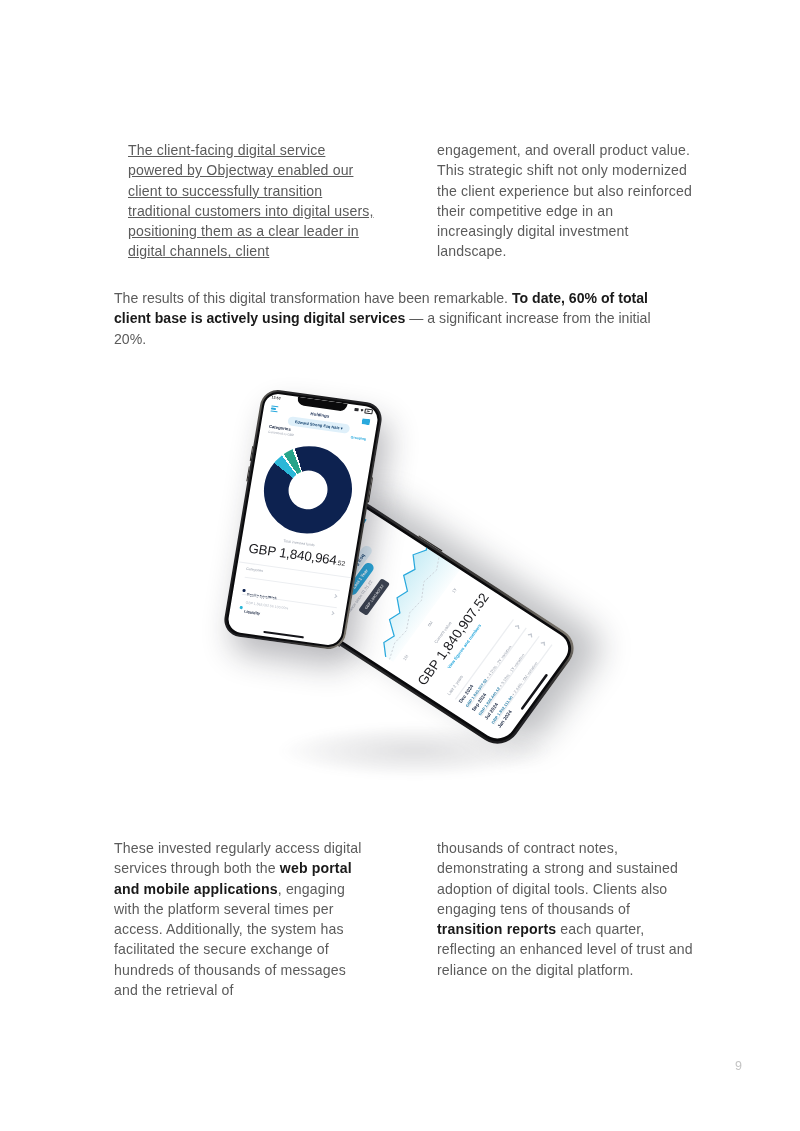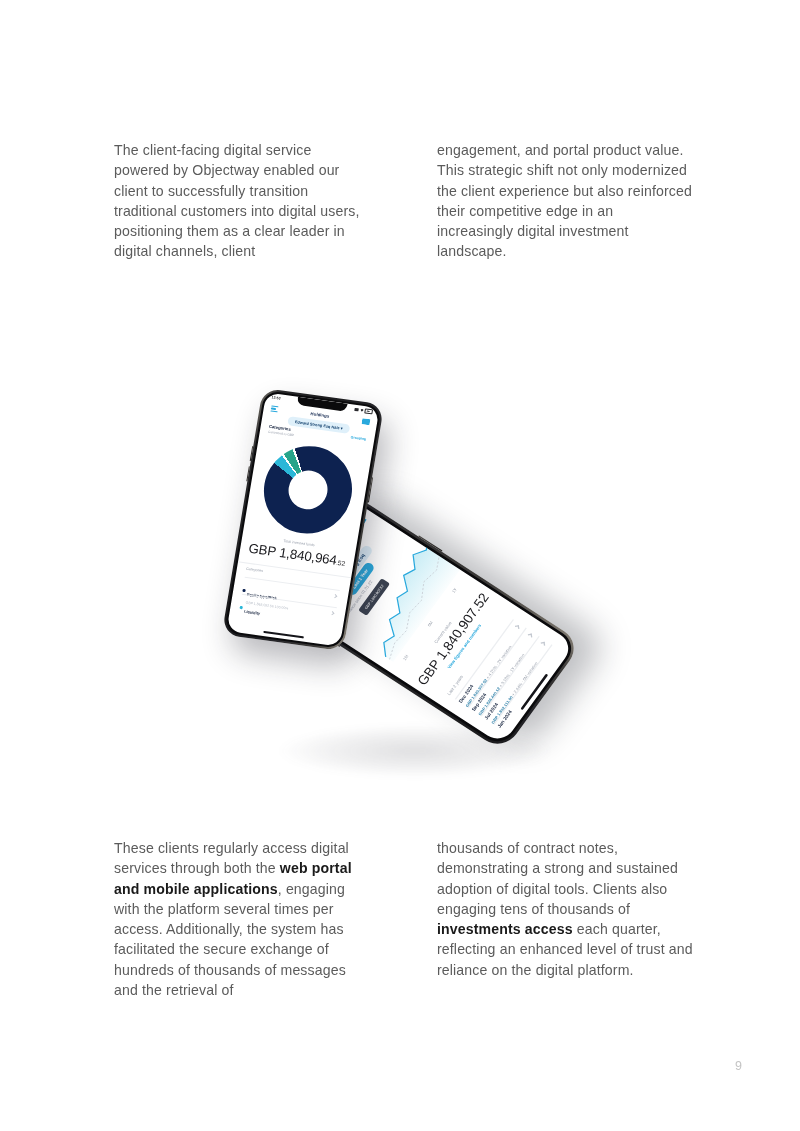--- a/index.html
+++ b/index.html
@@ -19,21 +19,21 @@
   
   .page { position: absolute; inset: 0; }
 
   .col-text {
     position: absolute;
     font-size: 14.1px;
     line-height: 20.3px;
     color: #5b5b5b;
     letter-spacing: 0.01em;
   }
-  .col-left  { left: 114px; top: 140px; width: 250px; }
+  .col-left  { left: 128px; top: 140px; width: 250px; text-decoration: underline; }
   .col-right { left: 437px; top: 140px; width: 256px; }
 
   .mid-para {
     position: absolute;
     left: 114px;
     top: 288px;
     width: 572px;
     font-size: 14.1px;
     line-height: 20.3px;
     color: #5b5b5b;
@@ -299,22 +299,25 @@
   .p2-line { font-size: 3.2px; margin-top: 1.4px; color: #9aa1ad; }
   .p2-line b { color: #2b7fa8; font-weight: bold; }
 </style>
 </head>
 <body>
 
 <div class="page">
 
   <div class="col-text col-left">The client-facing digital service powered by Objectway enabled our client to successfully transition traditional customers into digital users, positioning them as a clear leader in digital channels, client</div>
 
-  <div class="col-text col-right">engagement, and portal product value. This strategic shift not only modernized the client experience but also reinforced their competitive edge in an increasingly digital investment landscape.</div>
-
+  <div class="col-text col-right">engagement, and overall product value. This strategic shift not only modernized the client experience but also reinforced their competitive edge in an increasingly digital investment landscape.</div>
+
+  <div class="mid-para">
+    <span>The results of this digital transformation have been remarkable. </span><b>To date, 60% of total client base is actively using digital services</b><span> — a significant increase from the initial 20%.</span>
+  </div>
 
   <div class="mockup-stage">
 
     <div class="ground-shadow"></div>
 
     <div class="phone" style="width:105px; height:215px; left:150px; top:140px;
                 transform: rotate(-57deg) skewY(3deg) scale(1.28);
                 transform-origin: 50% 50%;
                 box-shadow: 12px 16px 26px rgba(25,28,40,0.28);">
       <div class="side-btn" style="left:-1.2px; top:50px; width:1.4px; height:13px;"></div>
@@ -478,22 +481,22 @@
           </div>
 
           <div class="home-bar"></div>
         </div>
       </div>
     </div>
 
   </div>
 
   <div class="col-text col-left-b">
-    <span> These clients regularly access digital services through both the </span><b>web portal and mobile applications</b><span>, engaging with the platform several times per access. Additionally, the system has facilitated the secure exchange of hundreds of thousands of messages and the retrieval of</span>
+    <span> These invested regularly access digital services through both the </span><b>web portal and mobile applications</b><span>, engaging with the platform several times per access. Additionally, the system has facilitated the secure exchange of hundreds of thousands of messages and the retrieval of</span>
   </div>
 
   <div class="col-text col-right-b">
-    <span>thousands of contract notes, demonstrating a strong and sustained adoption of digital tools. Clients also engaging tens of thousands of </span><b>investments access</b><span> each quarter, reflecting an enhanced level of trust and reliance on the digital platform.</span>
+    <span>thousands of contract notes, demonstrating a strong and sustained adoption of digital tools. Clients also engaging tens of thousands of </span><b>transition reports</b><span> each quarter, reflecting an enhanced level of trust and reliance on the digital platform.</span>
   </div>
 
   <div class="page-number">9</div>
 
 </div>
 
 </body></html>

